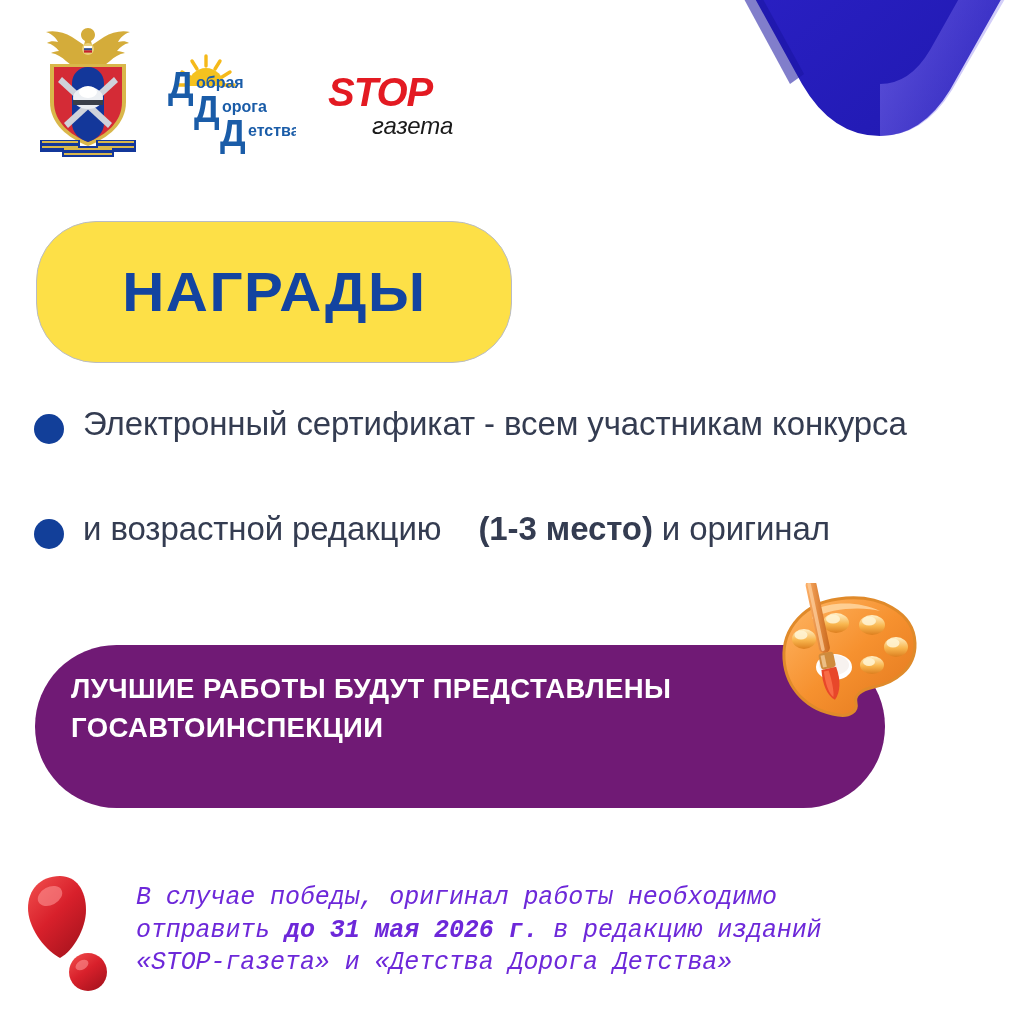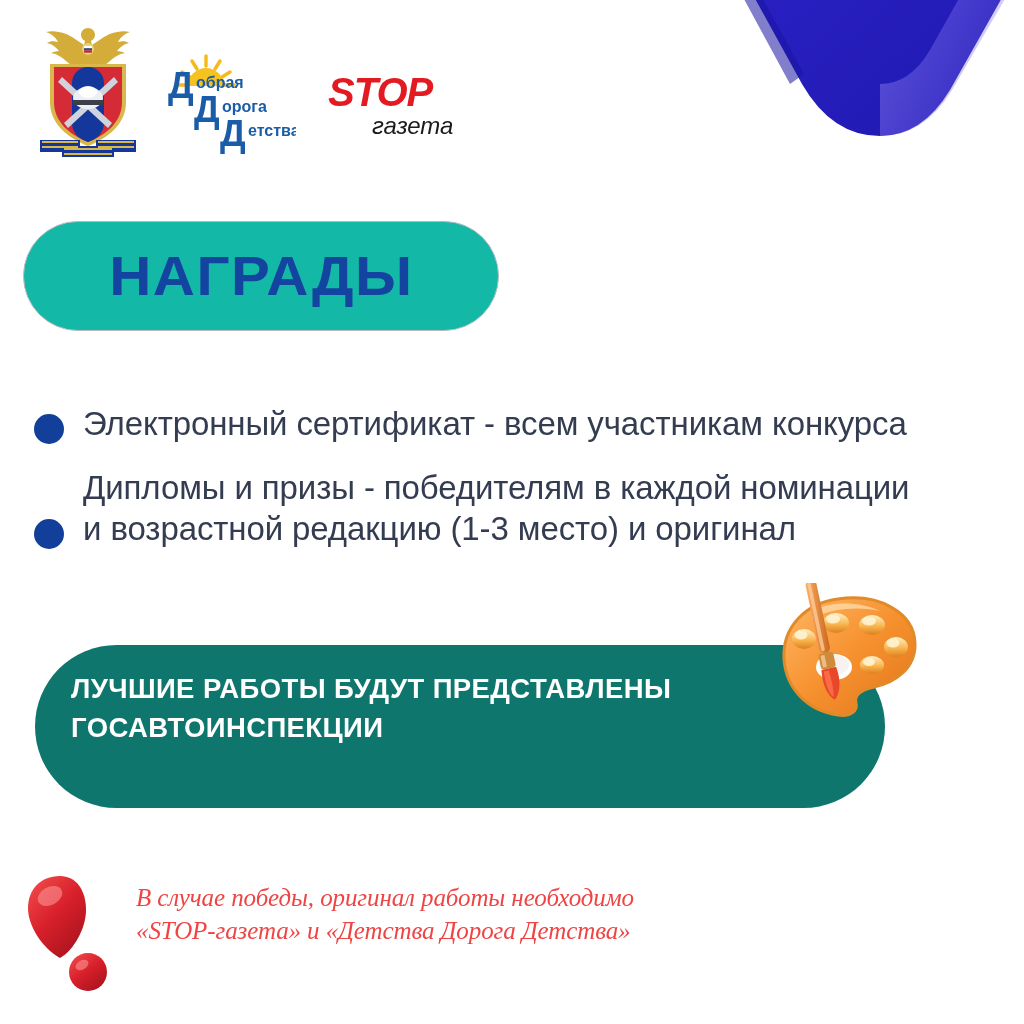--- a/index.html
+++ b/index.html
@@ -42,27 +42,27 @@
     align-items: flex-start;
     gap: 0;
   }
   .logo-mvd { width: 108px; height: 136px; }
   .logo-ddd { width: 132px; height: 104px; margin-left: 22px; margin-top: 28px; }
   .logo-stop { width: 140px; height: 78px; margin-left: 28px; margin-top: 42px; }
 
   
   .title-pill {
     position: absolute;
-    left: 23px;
+    left: 36px;
     top: 221px;
     width: 476px;
-    height: 110px;
+    height: 142px;
     border: 1.4px solid #b9bcc4;
     border-radius: 60px;
-    background: #14b8a6;
+    background: #fde047;
     display: flex;
     align-items: center;
     justify-content: center;
     box-sizing: border-box;
   }
   .title-pill .title-text {
     font-family: "Liberation Sans", sans-serif;
     font-weight: bold;
     font-size: 56px;
     letter-spacing: 1.5px;
@@ -92,30 +92,30 @@
     margin-top: 9px;
     margin-right: 19px;
   }
   .bullet-text {
     font-family: "Liberation Sans", sans-serif;
     font-size: 33px;
     line-height: 1.22;
     color: #343c51;
     letter-spacing: -0.1px;
   }
-  .bullet-text b { font-weight: normal; }
+  .bullet-text b { font-weight: bold; margin-left: 28px; }
 
   
   .pink-banner {
     position: absolute;
     left: 35px;
     top: 645px;
     width: 850px;
     height: 163px;
-    background: #0f766e;
+    background: #701a75;
     border-radius: 82px;
   }
   .pink-banner .pb-text {
     position: absolute;
     left: 36px;
     top: 24px;
     right: 40px;
     font-family: "Liberation Sans", sans-serif;
     font-weight: bold;
     font-size: 27.5px;
@@ -141,25 +141,25 @@
     left: 26px;
     top: 872px;
     width: 92px;
     height: 122px;
   }
   .bottom-note {
     position: absolute;
     left: 136px;
     top: 882px;
     width: 680px;
-    font-family: Liberation Serif, serif;
+    font-family: Liberation Mono, monospace;
     font-style: italic;
     font-size: 25px;
     line-height: 1.30;
-    color: #ef4444;
+    color: #6d28d9;
     letter-spacing: -0.1px;
   }
   .bottom-note b { font-weight: bold; font-style: italic; }
   .bn-line { display: block; white-space: nowrap; }
 </style>
 </head>
 <body>
 
 <div class="poster">
 
@@ -252,21 +252,21 @@
     <div class="bullet-row">
       <span class="bullet-dot"></span>
       <span class="bullet-text">
         <span>Электронный сертификат - всем участникам конкурса</span>
       </span>
     </div>
 
     <div class="bullet-row">
       <span class="bullet-dot"></span>
       <span class="bullet-text">
-        <span>Дипломы и призы - победителям в каждой номинации</span><br>
+        <br>
         <span>и возрастной редакцию </span><b>(1-3 место)</b><span> и оригинал</span>
       </span>
     </div>
   </div>
 
   <div class="pink-banner">
     <div class="pb-text">
       <span class="pb-line">ЛУЧШИЕ РАБОТЫ БУДУТ ПРЕДСТАВЛЕНЫ</span>
       <span class="pb-line">ГОСАВТОИНСПЕКЦИИ</span>
     </div>
@@ -335,17 +335,20 @@
       <circle cx="62" cy="100" r="19" fill="url(#exG)"></circle>
       <ellipse cx="56" cy="93" rx="7" ry="4.5" fill="#ff9a9a" opacity="0.55" transform="rotate(-30 56 93)"></ellipse>
     </svg>
   </div>
 
   <div class="bottom-note">
     <span class="bn-line">
       <span>В случае победы, оригинал работы необходимо</span>
     </span>
     <span class="bn-line">
+      <span>отправить </span><b>до 31 мая 2026 г.</b><span> в редакцию изданий</span>
+    </span>
+    <span class="bn-line">
       <span>«STOP-газета» и «Детства Дорога Детства»</span>
     </span>
   </div>
 
 </div>
 
 </body></html>

